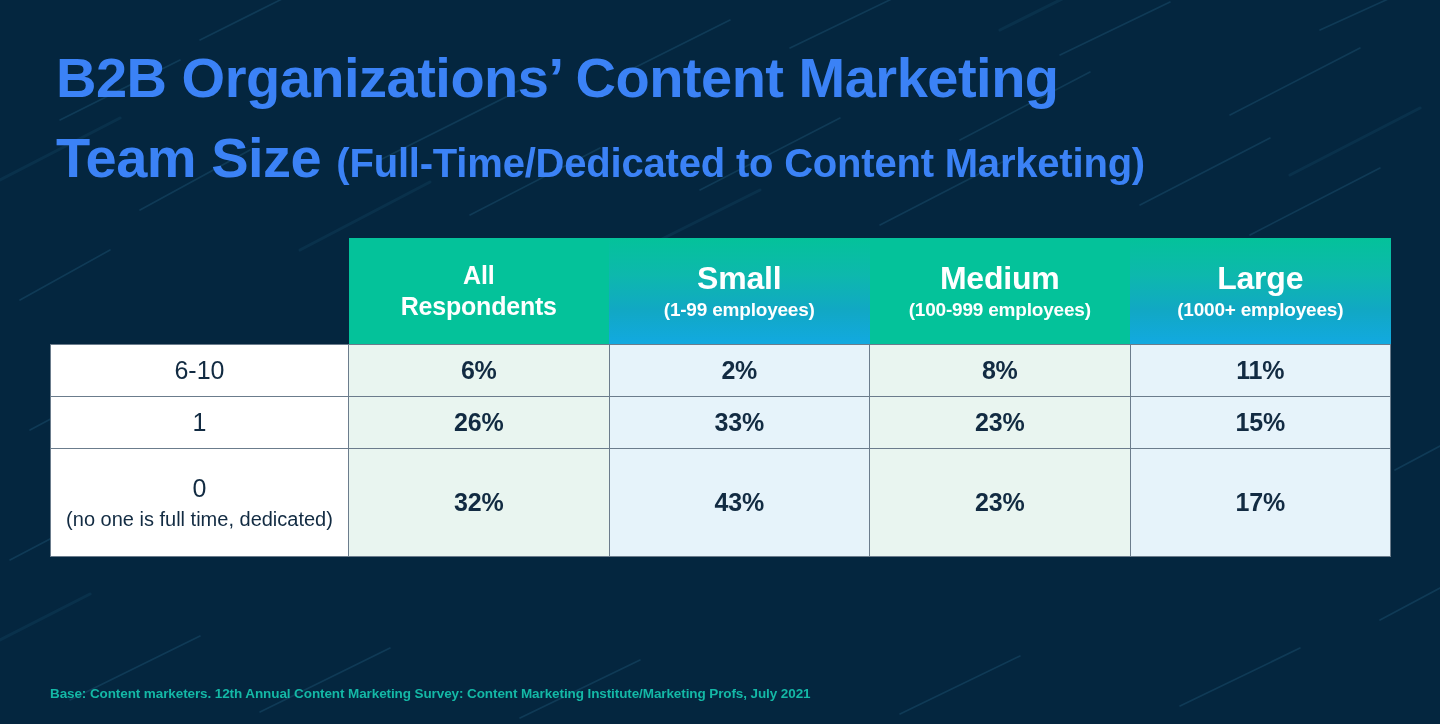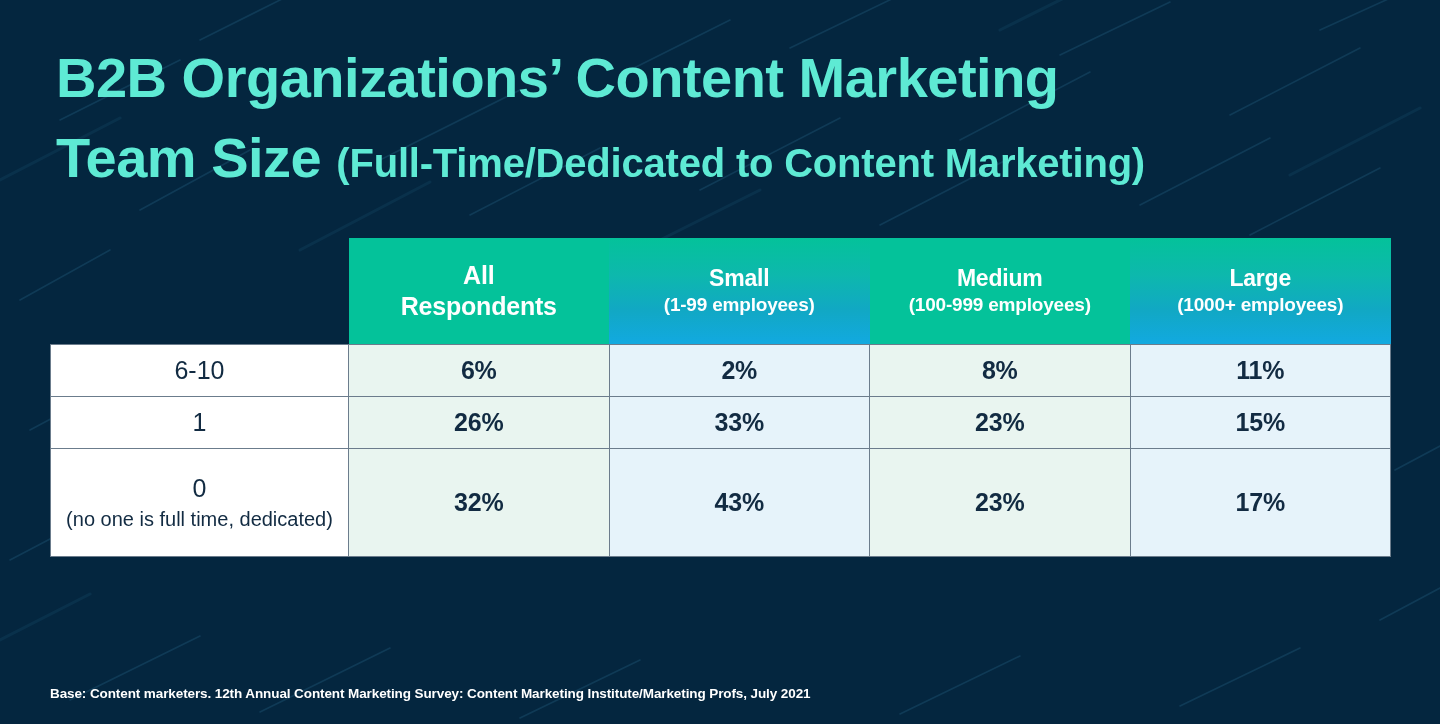--- a/index.html
+++ b/index.html
@@ -32,21 +32,21 @@
     left: 56px;
     top: 38px;
     width: 1350px;
   }
   .title-line {
     font-size: 56px;
     font-weight: 700;
     line-height: 80px;
     letter-spacing: -0.5px;
     white-space: nowrap;
-    color: #5eead4;
+    color: #3b82f6;
   }
   .title-sub {
     font-size: 40px;
     font-weight: 700;
     letter-spacing: -0.2px;
   }
 
   
   #data-table {
     position: absolute;
@@ -65,21 +65,21 @@
     vertical-align: middle;
     text-align: center;
     padding: 0 6px;
     border: none;
     color: #ffffff;
   }
 
   .hdr-inner { line-height: 1.12; }
   .hdr-main {
     display: block;
-    font-size: 23px;
+    font-size: 32px;
     font-weight: 700;
     letter-spacing: -0.2px;
   }
   .hdr-sub {
     display: block;
     font-size: 19px;
     font-weight: 700;
     margin-top: 2px;
     letter-spacing: -0.2px;
   }
@@ -131,21 +131,21 @@
   tbody tr.r-1 td, tbody tr.r-2 td, tbody tr.r-3 td, tbody tr.r-4 td { height: 52px; }
   tbody tr.r-5 td { height: 108px; }
 
   
   #source-note {
     position: absolute;
     left: 50px;
     top: 686px;
     font-size: 13.5px;
     font-weight: 700;
-    color: #ffffff;
+    color: #14b8a6;
     letter-spacing: -0.1px;
     white-space: nowrap;
   }
 </style>
 </head>
 <body>
 
 <div id="bg-texture">
   <svg viewBox="0 0 1440 724" xmlns="http://www.w3.org/2000/svg">
     <g stroke="#2a6a8c" stroke-width="1.6" opacity="0.30" stroke-linecap="round">

